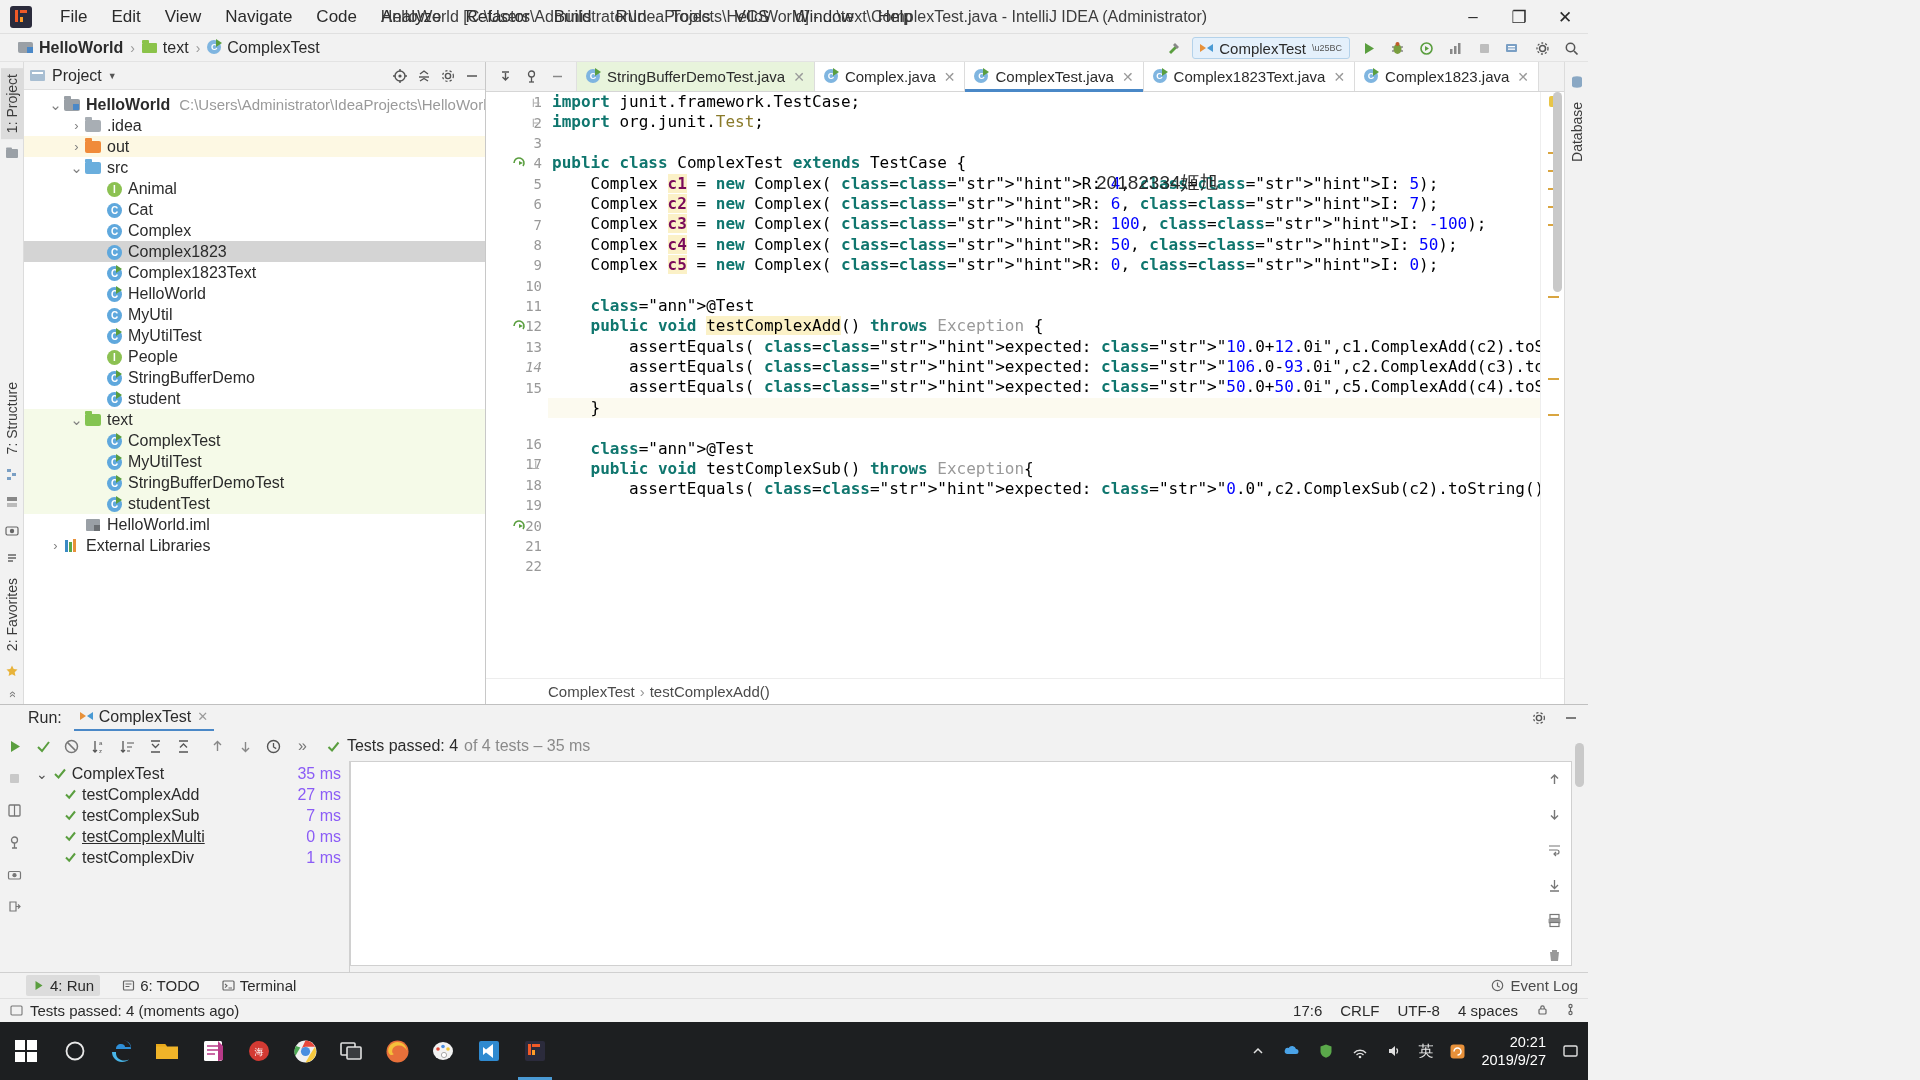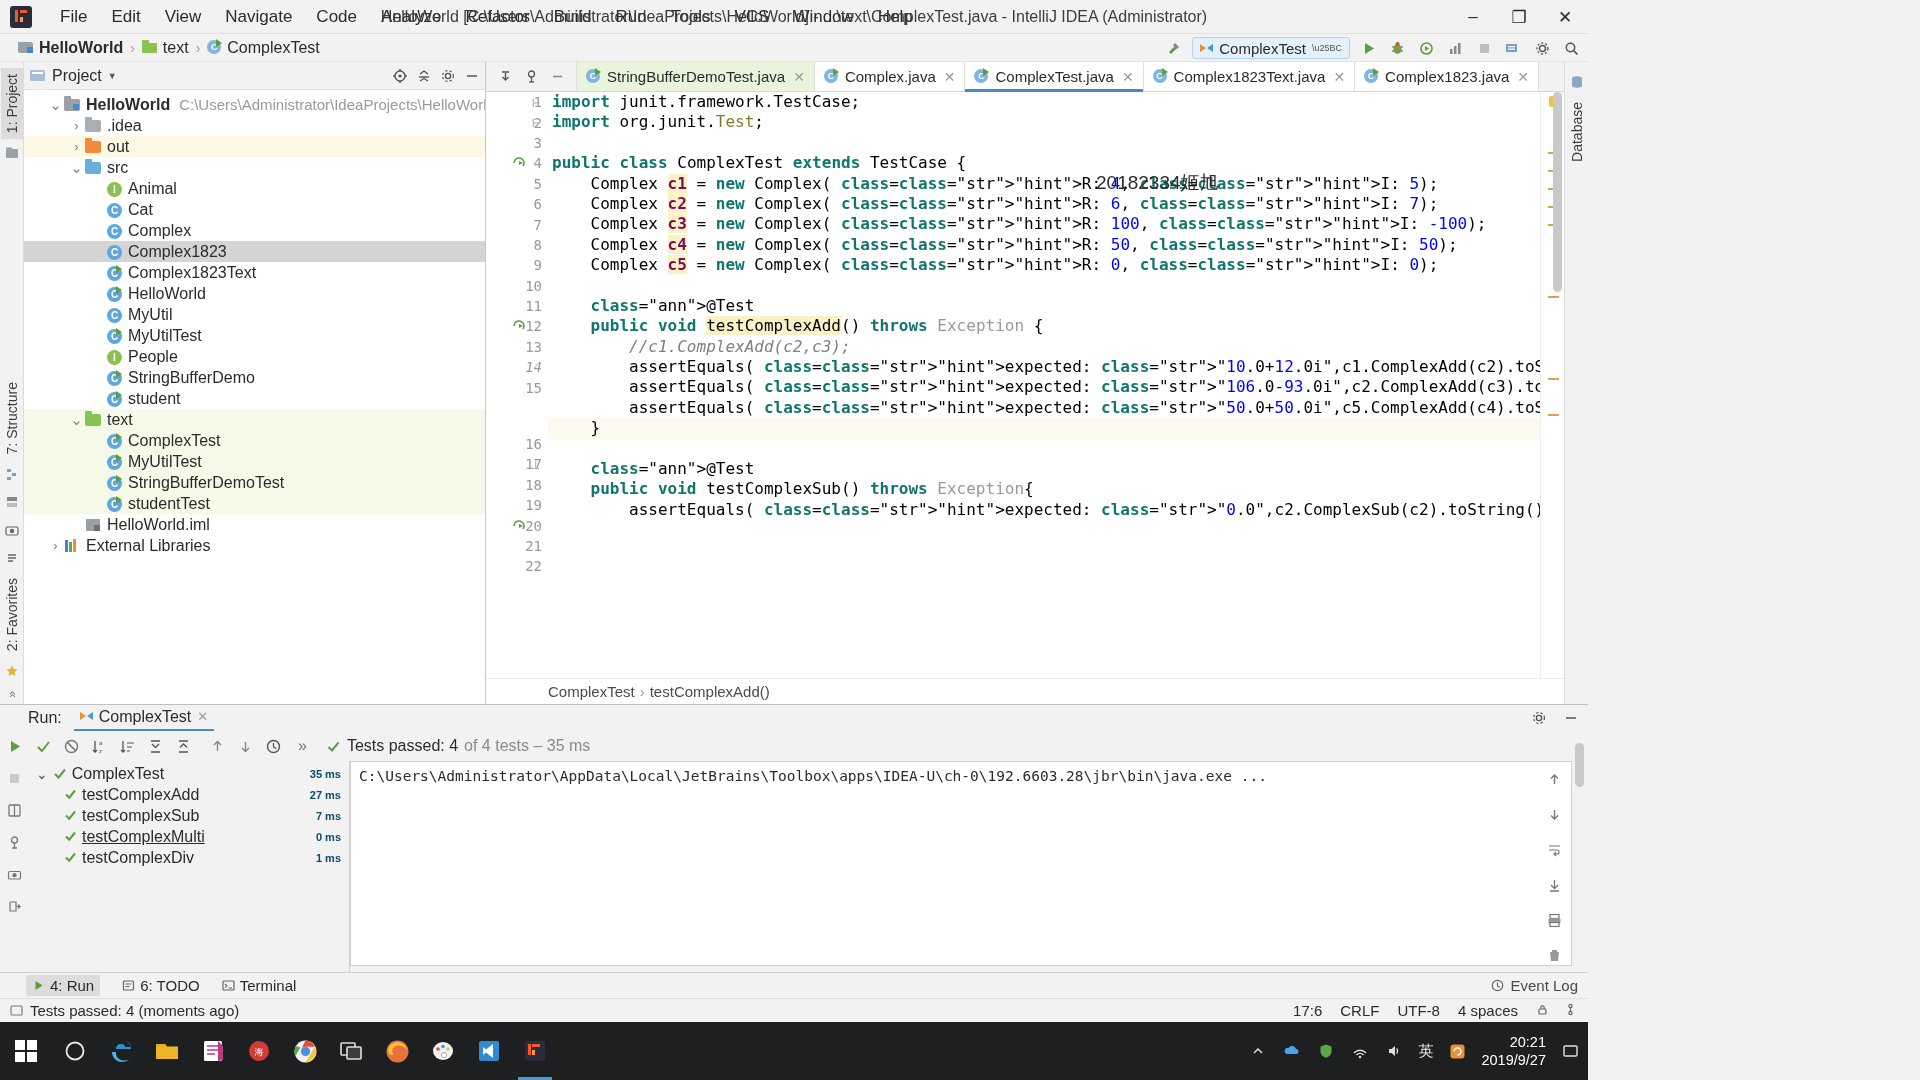--- a/index.html
+++ b/index.html
@@ -141,21 +141,21 @@
   .run-main{ flex:1; display:flex; flex-direction:column; min-width:0;}
   .run-toolrow{ height:30px; display:flex; align-items:center; gap:5px; padding-left:4px; flex:none;}
   .rtb{ width:23px;height:23px; display:flex;align-items:center;justify-content:center; cursor:default;}
   .statusline{ display:flex; align-items:center; gap:6px; margin-left:14px; font-size:16px;}
   .st-pass{color:#2b2b2b;}
   .st-dim{color:#8a8a8a;}
   .run-split{ flex:1; display:flex; min-height:0; background:#f2f2f2;}
   .testtree{ width:322px; background:#f2f2f2; border-right:1px solid #d0d0d0; padding-top:2px; flex:none; overflow:hidden;}
   .trow{ height:21px; display:flex; align-items:center; font-size:16px; color:#2b2b2b; padding-right:8px; white-space:nowrap;}
   .trow .tname{ flex:1; display:flex; align-items:center; gap:5px;}
-  .trow .tms{ color:#0c4a6e; font-size:11px;font-weight:bold;}
+  .trow .tms{ color:#8b5cf6; font-size:16px;}
   .console{ flex:1; background:#fff; border:1px solid #d0d0d0; margin:0 16px 6px 0;
             font-family:"DejaVu Sans Mono", monospace; font-size:14.5px; color:#2b2b2b; padding:6px 8px; position:relative; overflow:hidden;}
   .console-right{ position:absolute; right:0; top:0; bottom:0; width:34px; display:flex; flex-direction:column; align-items:center; padding-top:8px; gap:16px;}
 
   
   .bottombar{ height:26px; background:#f2f2f2; border-top:1px solid #d0d0d0; display:flex; align-items:center;
               padding-left:26px; gap:22px; font-size:15px; color:#2b2b2b; flex:none; position:relative;}
   .bb-item{display:flex;align-items:center;gap:5px; cursor:default;}
   .bb-item.active{ background:#dcdcdc; padding:2px 6px; border-radius:2px;}
   .bottombar-right{position:absolute; right:10px; display:flex; align-items:center; gap:6px; color:#4b4b4b;}
@@ -719,21 +719,20 @@
             <div class="cline">&nbsp;</div>
             <div class="cline"><span class="kw">public</span> <span class="kw">class</span> ComplexTest <span class="kw">extends</span> TestCase {</div>
             <div class="cline">    Complex <span class="hlv" style="font-weight:bold;color:#7a0a5a">c1</span> = <span class="kw">new</span> Complex( <span <span="" class="kw">class</span>=<span <span="" class="kw">class</span>="str"&gt;"hint"&gt;R: <span class="num">4</span>, <span <span="" class="kw">class</span>=<span <span="" class="kw">class</span>="str"&gt;"hint"&gt;I: <span class="num">5</span>);</div>
             <div class="cline">    Complex <span class="hlv" style="font-weight:bold;color:#7a0a5a">c2</span> = <span class="kw">new</span> Complex( <span <span="" class="kw">class</span>=<span <span="" class="kw">class</span>="str"&gt;"hint"&gt;R: <span class="num">6</span>, <span <span="" class="kw">class</span>=<span <span="" class="kw">class</span>="str"&gt;"hint"&gt;I: <span class="num">7</span>);</div>
             <div class="cline">    Complex <span class="hlv" style="font-weight:bold;color:#7a0a5a">c3</span> = <span class="kw">new</span> Complex( <span <span="" class="kw">class</span>=<span <span="" class="kw">class</span>="str"&gt;"hint"&gt;R: <span class="num">100</span>, <span <span="" class="kw">class</span>=<span <span="" class="kw">class</span>="str"&gt;"hint"&gt;I: <span class="num">-100</span>);</div>
             <div class="cline">    Complex <span class="hlv" style="font-weight:bold;color:#7a0a5a">c4</span> = <span class="kw">new</span> Complex( <span <span="" class="kw">class</span>=<span <span="" class="kw">class</span>="str"&gt;"hint"&gt;R: <span class="num">50</span>, <span <span="" class="kw">class</span>=<span <span="" class="kw">class</span>="str"&gt;"hint"&gt;I: <span class="num">50</span>);</div>
             <div class="cline">    Complex <span class="hlv" style="font-weight:bold;color:#7a0a5a">c5</span> = <span class="kw">new</span> Complex( <span <span="" class="kw">class</span>=<span <span="" class="kw">class</span>="str"&gt;"hint"&gt;R: <span class="num">0</span>, <span <span="" class="kw">class</span>=<span <span="" class="kw">class</span>="str"&gt;"hint"&gt;I: <span class="num">0</span>);</div>
             <div class="cline">&nbsp;</div>
             <div class="cline">    <span <span="" class="kw">class</span>="ann"&gt;@Test</div>
             <div class="cline">    <span class="kw">public</span> <span class="kw">void</span> <span class="hlv">testComplexAdd</span>() <span class="kw">throws</span> <span class="gray">Exception</span> {</div>
-            <div class="cline"><span class="cmt">        //c1.ComplexAdd(c2,c3);</span></div>
             <div class="cline">        assertEquals( <span <span="" class="kw">class</span>=<span <span="" class="kw">class</span>="str"&gt;"hint"&gt;expected: <span <span="" class="kw">class</span>="str"&gt;"<span class="num">10</span>.0+<span class="num">12</span>.0i",c1.ComplexAdd(c2).toString());</div>
             <div class="cline">        assertEquals( <span <span="" class="kw">class</span>=<span <span="" class="kw">class</span>="str"&gt;"hint"&gt;expected: <span <span="" class="kw">class</span>="str"&gt;"<span class="num">106</span>.0-<span class="num">93</span>.0i",c2.ComplexAdd(c3).toString());</div>
             <div class="cline">        assertEquals( <span <span="" class="kw">class</span>=<span <span="" class="kw">class</span>="str"&gt;"hint"&gt;expected: <span <span="" class="kw">class</span>="str"&gt;"<span class="num">50</span>.0+<span class="num">50</span>.0i",c5.ComplexAdd(c4).toString());</div>
             <div class="cline cur">    }</div>
             <div class="cline">&nbsp;</div>
             <div class="cline">    <span <span="" class="kw">class</span>="ann"&gt;@Test</div>
             <div class="cline">    <span class="kw">public</span> <span class="kw">void</span> testComplexSub() <span class="kw">throws</span> <span class="gray">Exception</span>{</div>
             <div class="cline">        assertEquals( <span <span="" class="kw">class</span>=<span <span="" class="kw">class</span>="str"&gt;"hint"&gt;expected: <span <span="" class="kw">class</span>="str"&gt;"<span class="num">0</span>.0",c2.ComplexSub(c2).toString());</div>
             <div class="watermark">20182334姬旭</div>
           </div>
@@ -938,21 +937,20 @@
                 <span class="tname" style="padding-left:36px;">
                   <svg width="13" height="13" viewBox="0 0 13 13">
                     <path d="M2 6.5l3.2 3.2L11 2.5" stroke="#5a9e3f" stroke-width="2" fill="none"></path>
                   </svg>
                   <span>testComplexDiv</span>
                 </span>
                 <span class="tms">1 ms</span>
               </div>
             </div>
           <div class="console">
-            <div>C:\Users\Administrator\AppData\Local\JetBrains\Toolbox\apps\IDEA-U\ch-0\192.6603.28\jbr\bin\java.exe ...</div>
             <div class="console-right">
               <div class="rtb">
                   <svg width="15" height="15" viewBox="0 0 15 15">
                     <path d="M7.5 12V3M4 6.5L7.5 3 11 6.5" stroke="#777" stroke-width="1.4" fill="none"></path>
                   </svg>
                 </div>
               <div class="rtb">
                   <svg width="15" height="15" viewBox="0 0 15 15">
                     <path d="M7.5 3v9M4 8.5L7.5 12 11 8.5" stroke="#777" stroke-width="1.4" fill="none"></path>
                   </svg>

